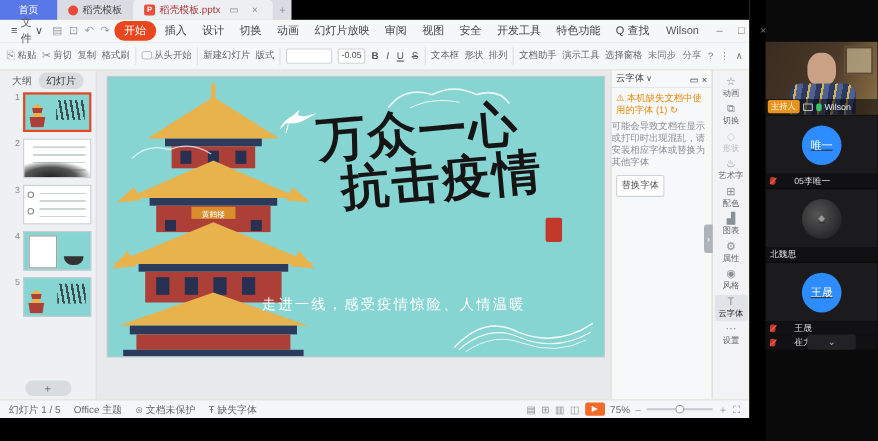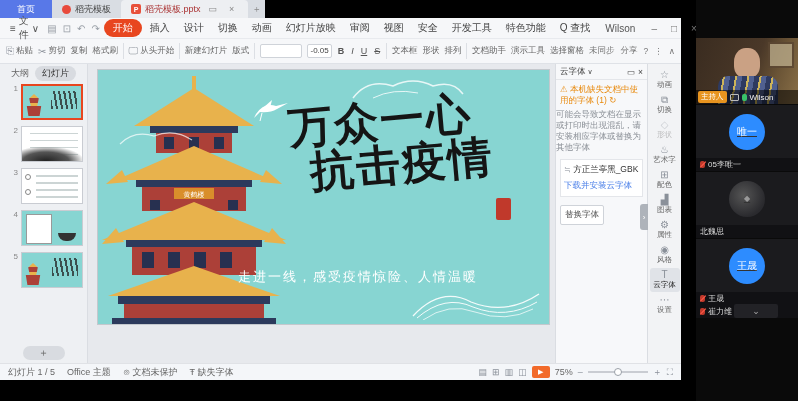--- a/index.html
+++ b/index.html
@@ -122,21 +122,21 @@
   .host-badge { background:#e8941f; color:#fff; font-size:7.5px; padding:1px 3px; border-radius:2px; }
   .share-ico { width:9px; height:7px; border:1px solid #bbb; border-radius:1px; }
   .mic { width:5px; height:7px; border-radius:2px; position:relative; display:inline-block; }
   .mic.green { background:#39c36a; }
   .mic.red { background:#c0392b; }
   .mic.red::after { content:""; position:absolute; left:-1px; top:3px; width:8px; height:1px; background:#ff5b4a; transform:rotate(-45deg); }
   .cam-name { color:#eee; font-size:8px; }
   .ptile { height:53px; background:#1b1b1e; display:flex; align-items:center; justify-content:center; margin-top:1px;text-decoration:underline; }
   .pavatar { width:36px; height:36px; border-radius:50%; background:#2d8cff; color:#fff; display:flex; align-items:center; justify-content:center; font-size:10px; }
   .pavatar.img { background:radial-gradient(circle at 40% 40%, #555 0%, #2a2a2e 70%); color:#999; font-size:8px; }
-  .plabel { height:13px; background:#111114; display:flex; align-items:center; gap:3px; padding:0 4px; color:#ddd; font-size:8px; }
+  .plabel { height:13px; background:#111114; display:flex; align-items:center; gap:17px; padding:0 4px; color:#ddd; font-size:8px; }
   .pl-chevron { position:relative; }
   .chev-btn { position:absolute; left:38px; top:-1px; width:44px; height:14px; background:#222226; color:#aaa; display:flex; align-items:center; justify-content:center; font-size:9px; border-radius:2px; }
 </style>
 </head>
 <body>
 
 <div id="root">
 
   <div class="app">
 
@@ -375,24 +375,20 @@
           <span class="sp"></span>
           <span>▭</span>
           <span style="margin-left:3px;">×</span>
         </div>
         <div class="fp-alert">
           <span>⚠</span>
           <span>本机缺失文档中使用的字体 (1)</span>
           <span>↻</span>
         </div>
         <div class="fp-desc">可能会导致文档在显示或打印时出现混乱，请安装相应字体或替换为其他字体</div>
-        <div class="fp-card">
-          <div class="fp-fontname"><span style="color:#8a9099;">≒ </span><span>方正兰亭黑_GBK</span></div>
-          <div class="fp-link">下载并安装云字体</div>
-        </div>
         <div class="fp-btns">
           <span class="btn-ghost">替换字体</span>
         </div>
       </div>
 
       <div class="rail">
         <div class="rail-collapse">›</div>
         <div class="rail-item">
             <span class="ri">☆</span>
             <span>动画</span>

